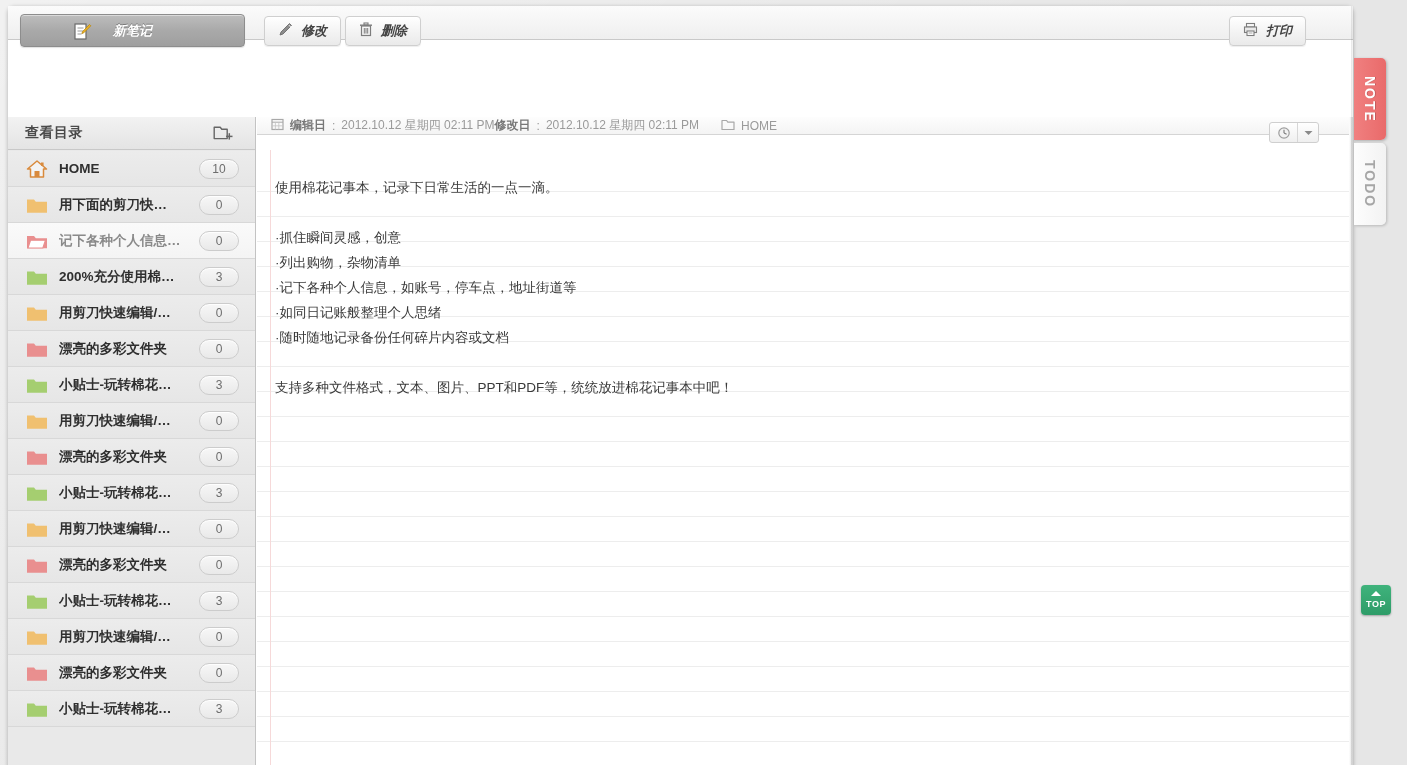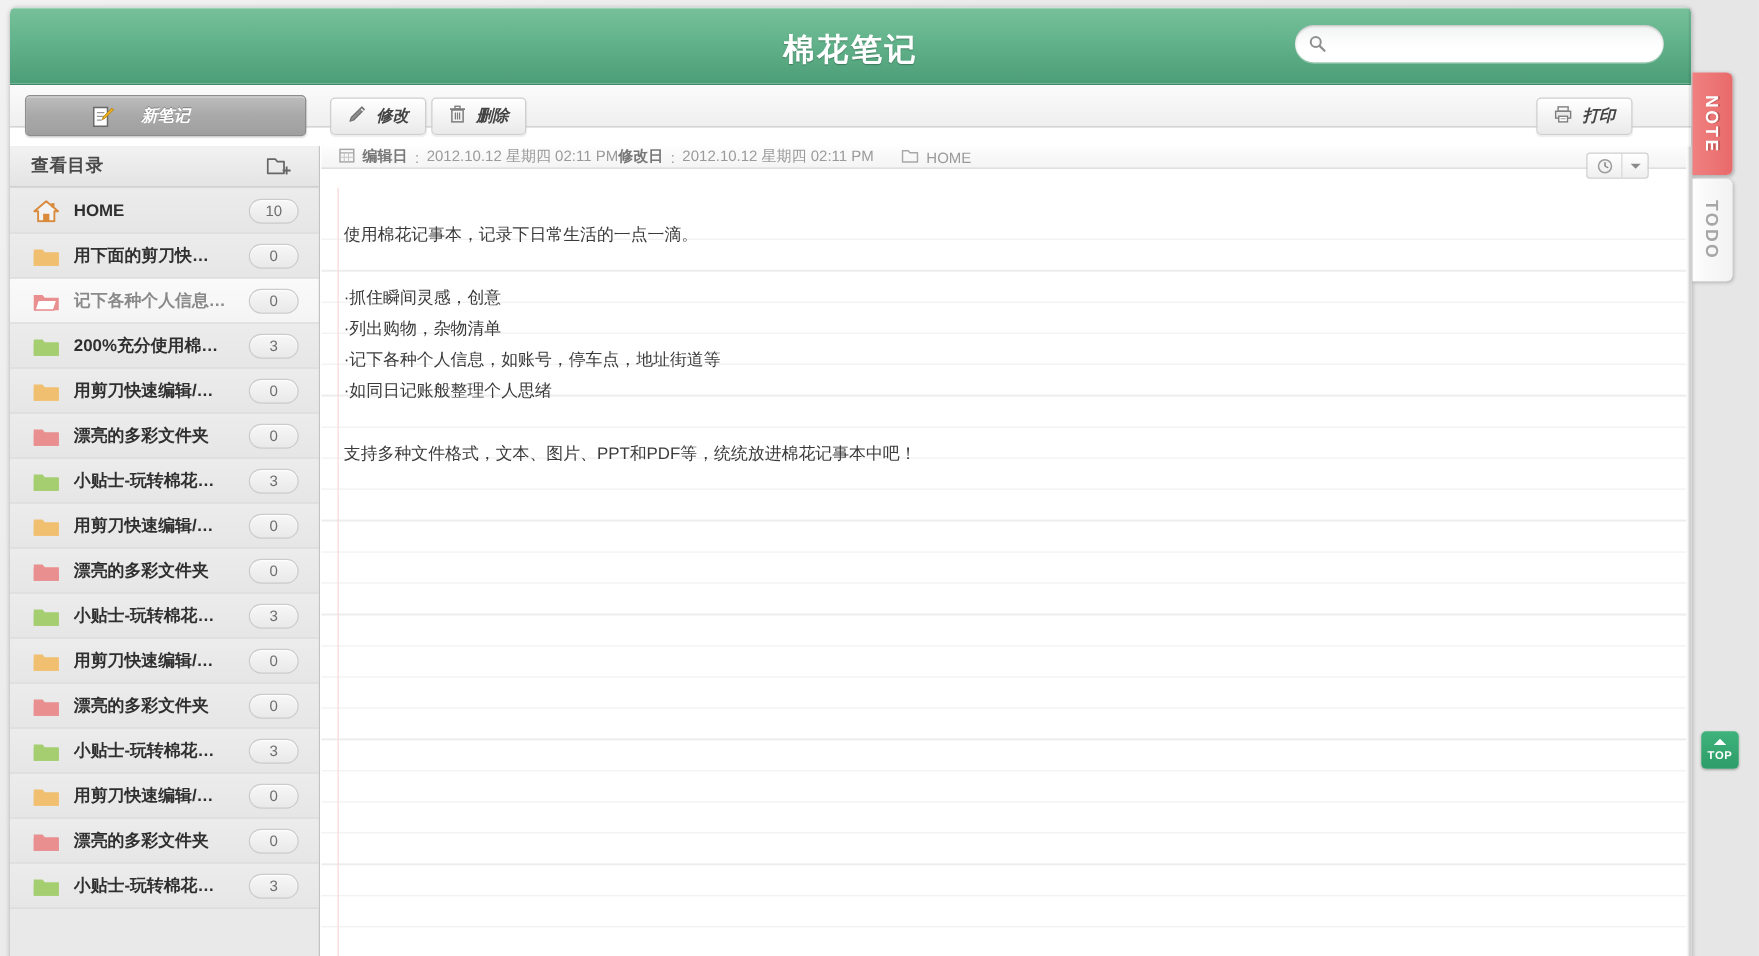--- a/index.html
+++ b/index.html
@@ -253,33 +253,20 @@
   .app-right-shadow {
     position:absolute; right:-1px; top:0; bottom:0; width: 3px;
     background: linear-gradient(to right, rgba(0,0,0,.1), rgba(0,0,0,0));
   }
 </style>
 </head>
 <body>
 
 <div id="app">
 
-  <div id="header">
-    <div class="app-title">棉花笔记</div>
-
-    <div class="search-wrap">
-      <span class="search-icon">
-        <svg width="14" height="14" viewBox="0 0 14 14">
-          <circle cx="5.6" cy="5.6" r="4" fill="none" stroke="#8f8f8f" stroke-width="1.6"></circle>
-          <line x1="8.7" y1="8.7" x2="12.6" y2="12.6" stroke="#8f8f8f" stroke-width="1.8" stroke-linecap="round"></line>
-        </svg>
-      </span>
-      <input class="search-input" type="text" value="" placeholder="" style="">
-    </div>
-  </div>
 
   <div id="toolbar">
 
     <div class="btn-newnote">
       <span class="ico">
         <svg width="19" height="19" viewBox="0 0 19 19">
           <rect x="2" y="2" width="11" height="15" fill="#ffffff" stroke="#6a6a6a" stroke-width="1.2"></rect>
           <line x1="4.5" y1="6" x2="10.5" y2="6" stroke="#9a9a9a" stroke-width="1"></line>
           <line x1="4.5" y1="9" x2="10.5" y2="9" stroke="#9a9a9a" stroke-width="1"></line>
           <line x1="4.5" y1="12" x2="8.5" y2="12" stroke="#9a9a9a" stroke-width="1"></line>
@@ -522,20 +509,21 @@
       <div class="paper">
         <div class="margin-line"></div>
         <div class="doc" id="doc">
             <div class="line blank"></div>
             <div class="line">使用棉花记事本，记录下日常生活的一点一滴。</div>
             <div class="line blank"></div>
             <div class="line">·抓住瞬间灵感，创意</div>
             <div class="line">·列出购物，杂物清单</div>
             <div class="line">·记下各种个人信息，如账号，停车点，地址街道等</div>
             <div class="line">·如同日记账般整理个人思绪</div>
+            <div class="line">·随时随地记录备份任何碎片内容或文档</div>
             <div class="line blank"></div>
             <div class="line">支持多种文件格式，文本、图片、PPT和PDF等，统统放进棉花记事本中吧！</div>
           </div>
       </div>
 
       <div class="page-edge"></div>
     </div>
   </div>
 
   <div class="app-right-shadow"></div>

